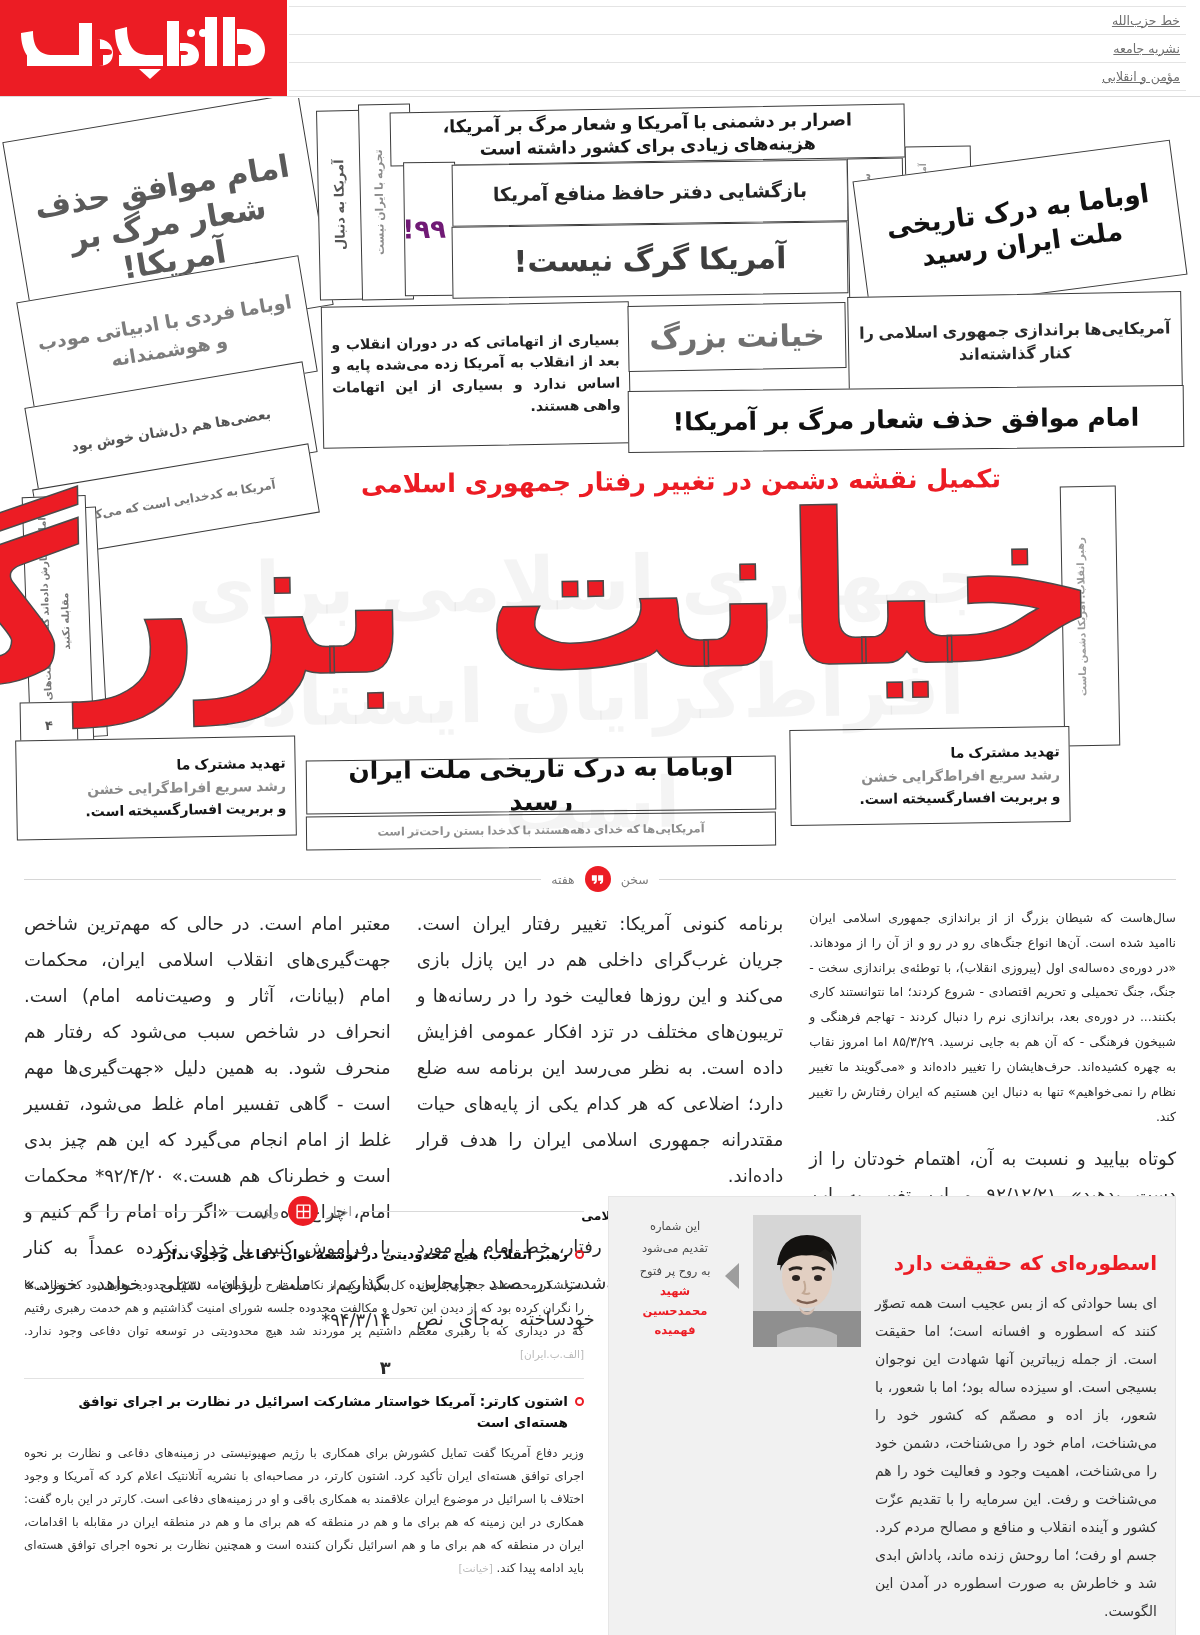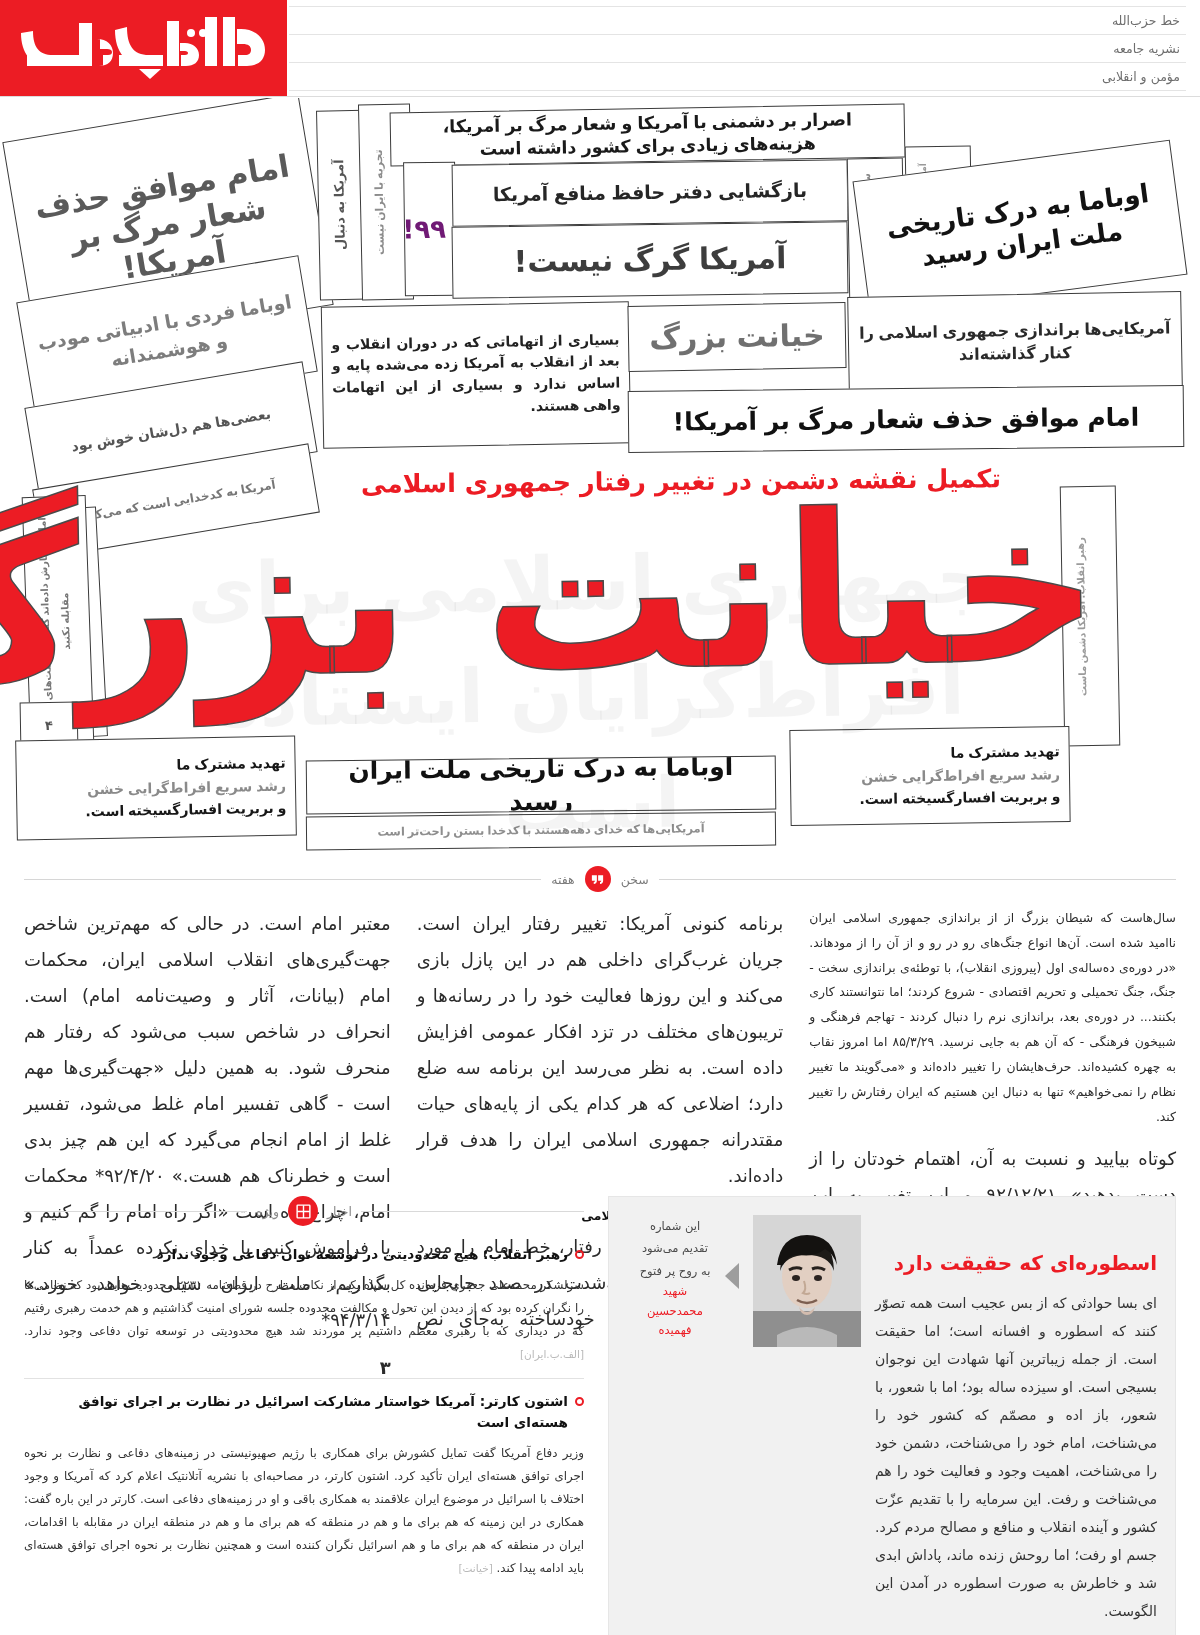--- a/index.html
+++ b/index.html
@@ -26,21 +26,21 @@
   .mast-side.right{align-items:flex-start;}
   .mast-side.left{align-items:flex-end;}
   .mast-line{
     width:100%;
     font-size:12.5px;color:#6e6e6e;
     letter-spacing:2.2px;
     padding:6px 6px;
     border-bottom:1px solid #e4e4e4;
     white-space:nowrap;
   }
-  .mast-side.right .mast-line{text-align:right;}
+  .mast-side.right .mast-line{text-align:right;text-decoration:underline;}
   .mast-side.left .mast-line{text-align:left;direction:rtl;}
   .mast-line:first-child{border-top:1px solid #e4e4e4;}
   .mast-site{
     display:flex;align-items:center;gap:5px;justify-content:flex-start;
     font-size:11px;color:#8d8d8d;letter-spacing:1px;font-weight:bold;
   }
   .mast-site .rose{
     width:16px;height:16px;border-radius:50%;
     background:
       radial-gradient(circle at 50% 50%, #bdbdbd 0 22%, transparent 23%),
@@ -333,21 +333,21 @@
   }
   .dedic{
     width:112px;flex:none;position:relative;padding-right:16px;box-sizing:border-box;
     text-align:center;font-size:11.5px;line-height:1.95;color:#4a4a4a;
   }
   .dedic .arrow{
     position:absolute;right:0px;top:48px;width:0;height:0;
     border-top:13px solid transparent;border-bottom:13px solid transparent;
     border-right:14px solid #9d9d9d;
   }
-  .dedic .nm{color:#ec1c24;font-weight:normal;display:block;line-height:1.7;}
+  .dedic .nm{color:#ec1c24;font-weight:bold;display:block;line-height:1.7;}
 
   .meta-rows{margin-top:14px;}
   .meta-row{
     display:flex;align-items:center;gap:12px;
     padding:11px 4px;border-top:1px solid #dcdcdc;
     font-size:11.6px;color:#3c3c3c;
   }
   .meta-row .ico{width:26px;height:26px;flex:none;color:#8c8c8c;}
   .meta-row .ico svg{display:block;}
 </style>

